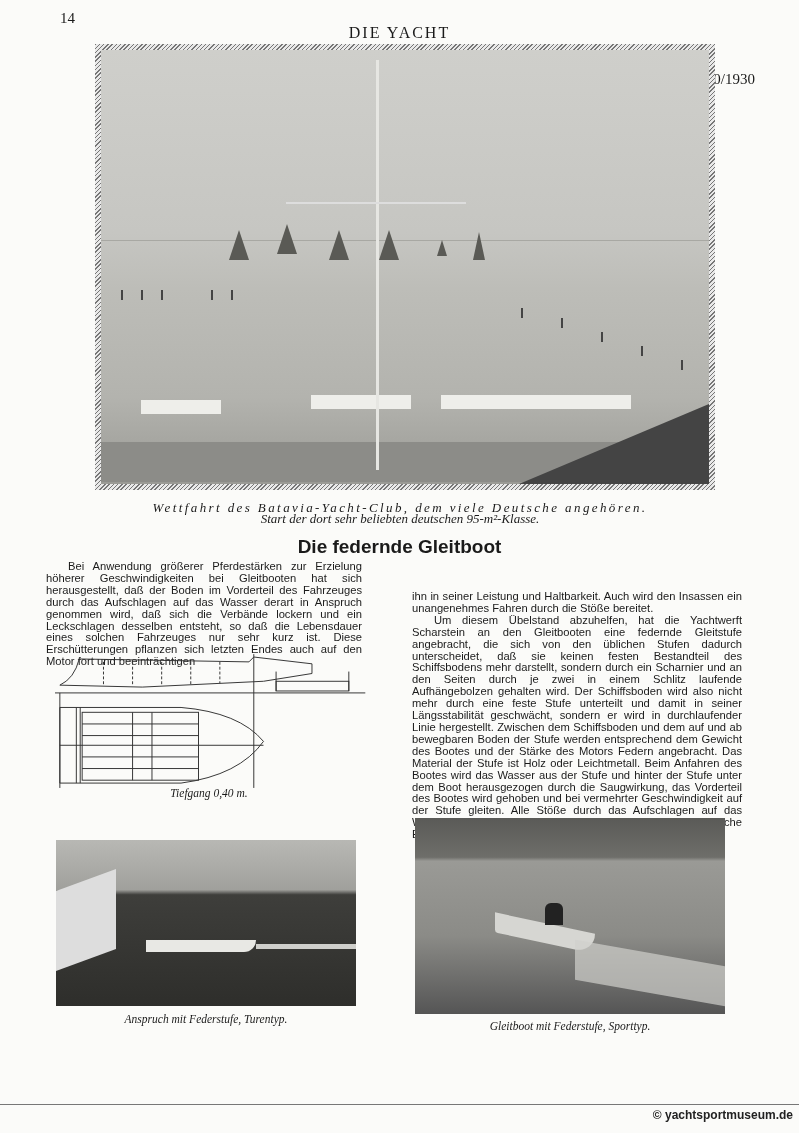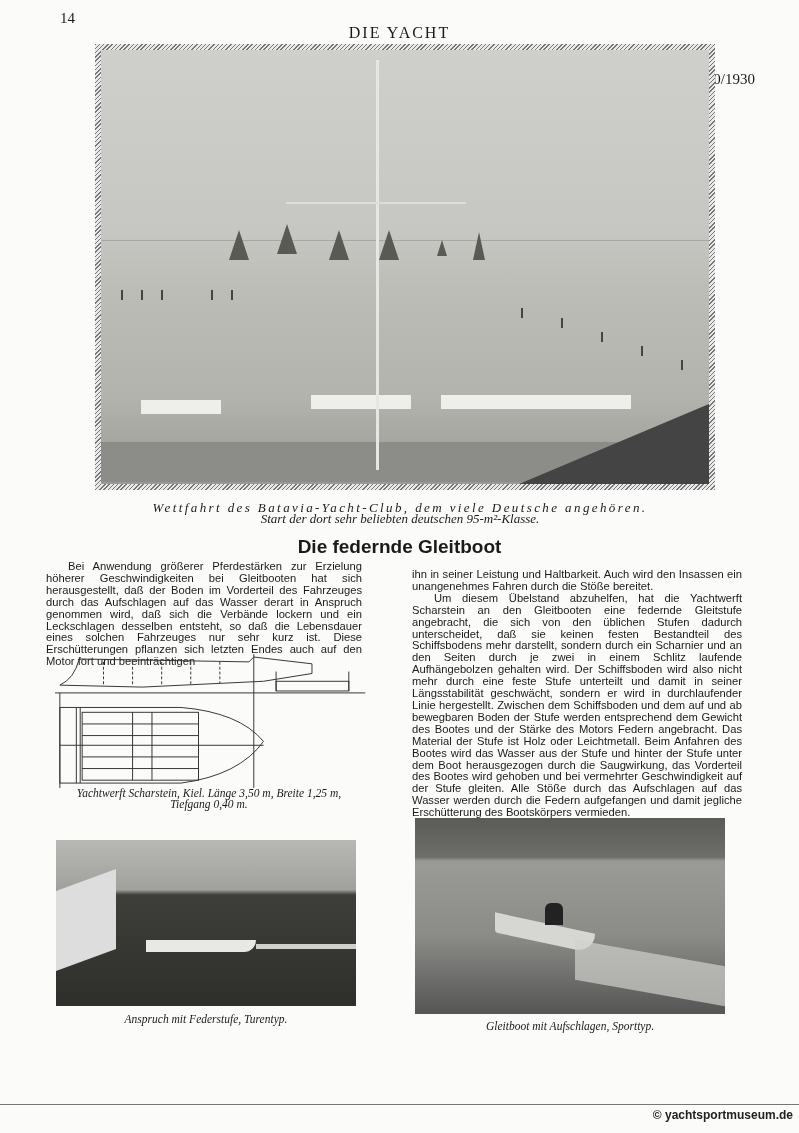--- a/index.html
+++ b/index.html
@@ -124,37 +124,36 @@
     <rect x="28" y="60" width="120" height="70"></rect>
     <line x1="80" y1="60" x2="80" y2="130"></line>
       <line x1="100" y1="60" x2="100" y2="130"></line>
     <line x1="28" y1="72" x2="148" y2="72"></line>
       <line x1="28" y1="84" x2="148" y2="84"></line>
     <line x1="28" y1="106" x2="148" y2="106"></line>
       <line x1="28" y1="118" x2="148" y2="118"></line>
   </g>
 </svg>
 <div class="caption-it" style="left:44px;width:330px;top:788px;font-size:11.5px;line-height:11px;">
-  <div>Yachtwerft Scharstein, Kiel.  Länge 3,50 m, Breite 1,25 m,</div>
   <div>Tiefgang 0,40 m.</div>
 </div>
 
-<div class="col" style="left:412px;top:569px;width:330px;">
+<div class="col" style="left:412px;top:591px;width:330px;">
   <p style="text-indent:0">ihn in seiner Leistung und Haltbarkeit. Auch wird den Insassen ein unangenehmes Fahren durch die Stöße bereitet.</p>
   <p>Um diesem Übelstand abzuhelfen, hat die Yachtwerft Scharstein an den Gleitbooten eine federnde Gleitstufe angebracht, die sich von den üblichen Stufen dadurch unterscheidet, daß sie keinen festen Bestandteil des Schiffsbodens mehr darstellt, sondern durch ein Scharnier und an den Seiten durch je zwei in einem Schlitz laufende Aufhängebolzen gehalten wird. Der Schiffsboden wird also nicht mehr durch eine feste Stufe unterteilt und damit in seiner Längsstabilität geschwächt, sondern er wird in durchlaufender Linie hergestellt. Zwischen dem Schiffsboden und dem auf und ab bewegbaren Boden der Stufe werden entsprechend dem Gewicht des Bootes und der Stärke des Motors Federn angebracht. Das Material der Stufe ist Holz oder Leichtmetall. Beim Anfahren des Bootes wird das Wasser aus der Stufe und hinter der Stufe unter dem Boot herausgezogen durch die Saugwirkung, das Vorderteil des Bootes wird gehoben und bei vermehrter Geschwindigkeit auf der Stufe gleiten. Alle Stöße durch das Aufschlagen auf das Wasser werden durch die Federn aufgefangen und damit jegliche Erschütterung des Bootskörpers vermieden.</p>
 </div>
 
 <div class="photo-bl">
   <div style="position:absolute;left:0;top:40px;width:60px;height:80px;background:#ddd;transform:skewY(-20deg);"></div>
   <div style="position:absolute;left:90px;top:100px;width:110px;height:12px;background:#e8e8e4;border-radius:0 0 40px 0;"></div>
   <div style="position:absolute;left:200px;top:104px;width:100px;height:5px;background:#cfcfcb;"></div>
 </div>
 <div class="caption-it" style="left:56px;width:300px;top:1013px;font-size:11.5px;">Anspruch mit Federstufe, Turentyp.</div>
 
 <div class="photo-br">
   <div style="position:absolute;left:80px;top:105px;width:100px;height:20px;background:#d6d6d2;transform:skewY(12deg);border-radius:0 0 30px 4px;"></div>
   <div style="position:absolute;left:130px;top:85px;width:18px;height:22px;background:#222;border-radius:6px 6px 0 0;"></div>
   <div style="position:absolute;left:160px;top:135px;width:150px;height:40px;background:#d0d0cc;opacity:.7;transform:skewY(10deg);"></div>
 </div>
-<div class="caption-it" style="left:415px;width:310px;top:1020px;font-size:11.5px;">Gleitboot mit Aufschlagen, Sporttyp.</div>
+<div class="caption-it" style="left:415px;width:310px;top:1020px;font-size:11.5px;">Gleitboot mit Federstufe, Sporttyp.</div>
 
 <div class="rule"></div>
 <div class="watermark">© yachtsportmuseum.de</div>
 
 </body></html>

